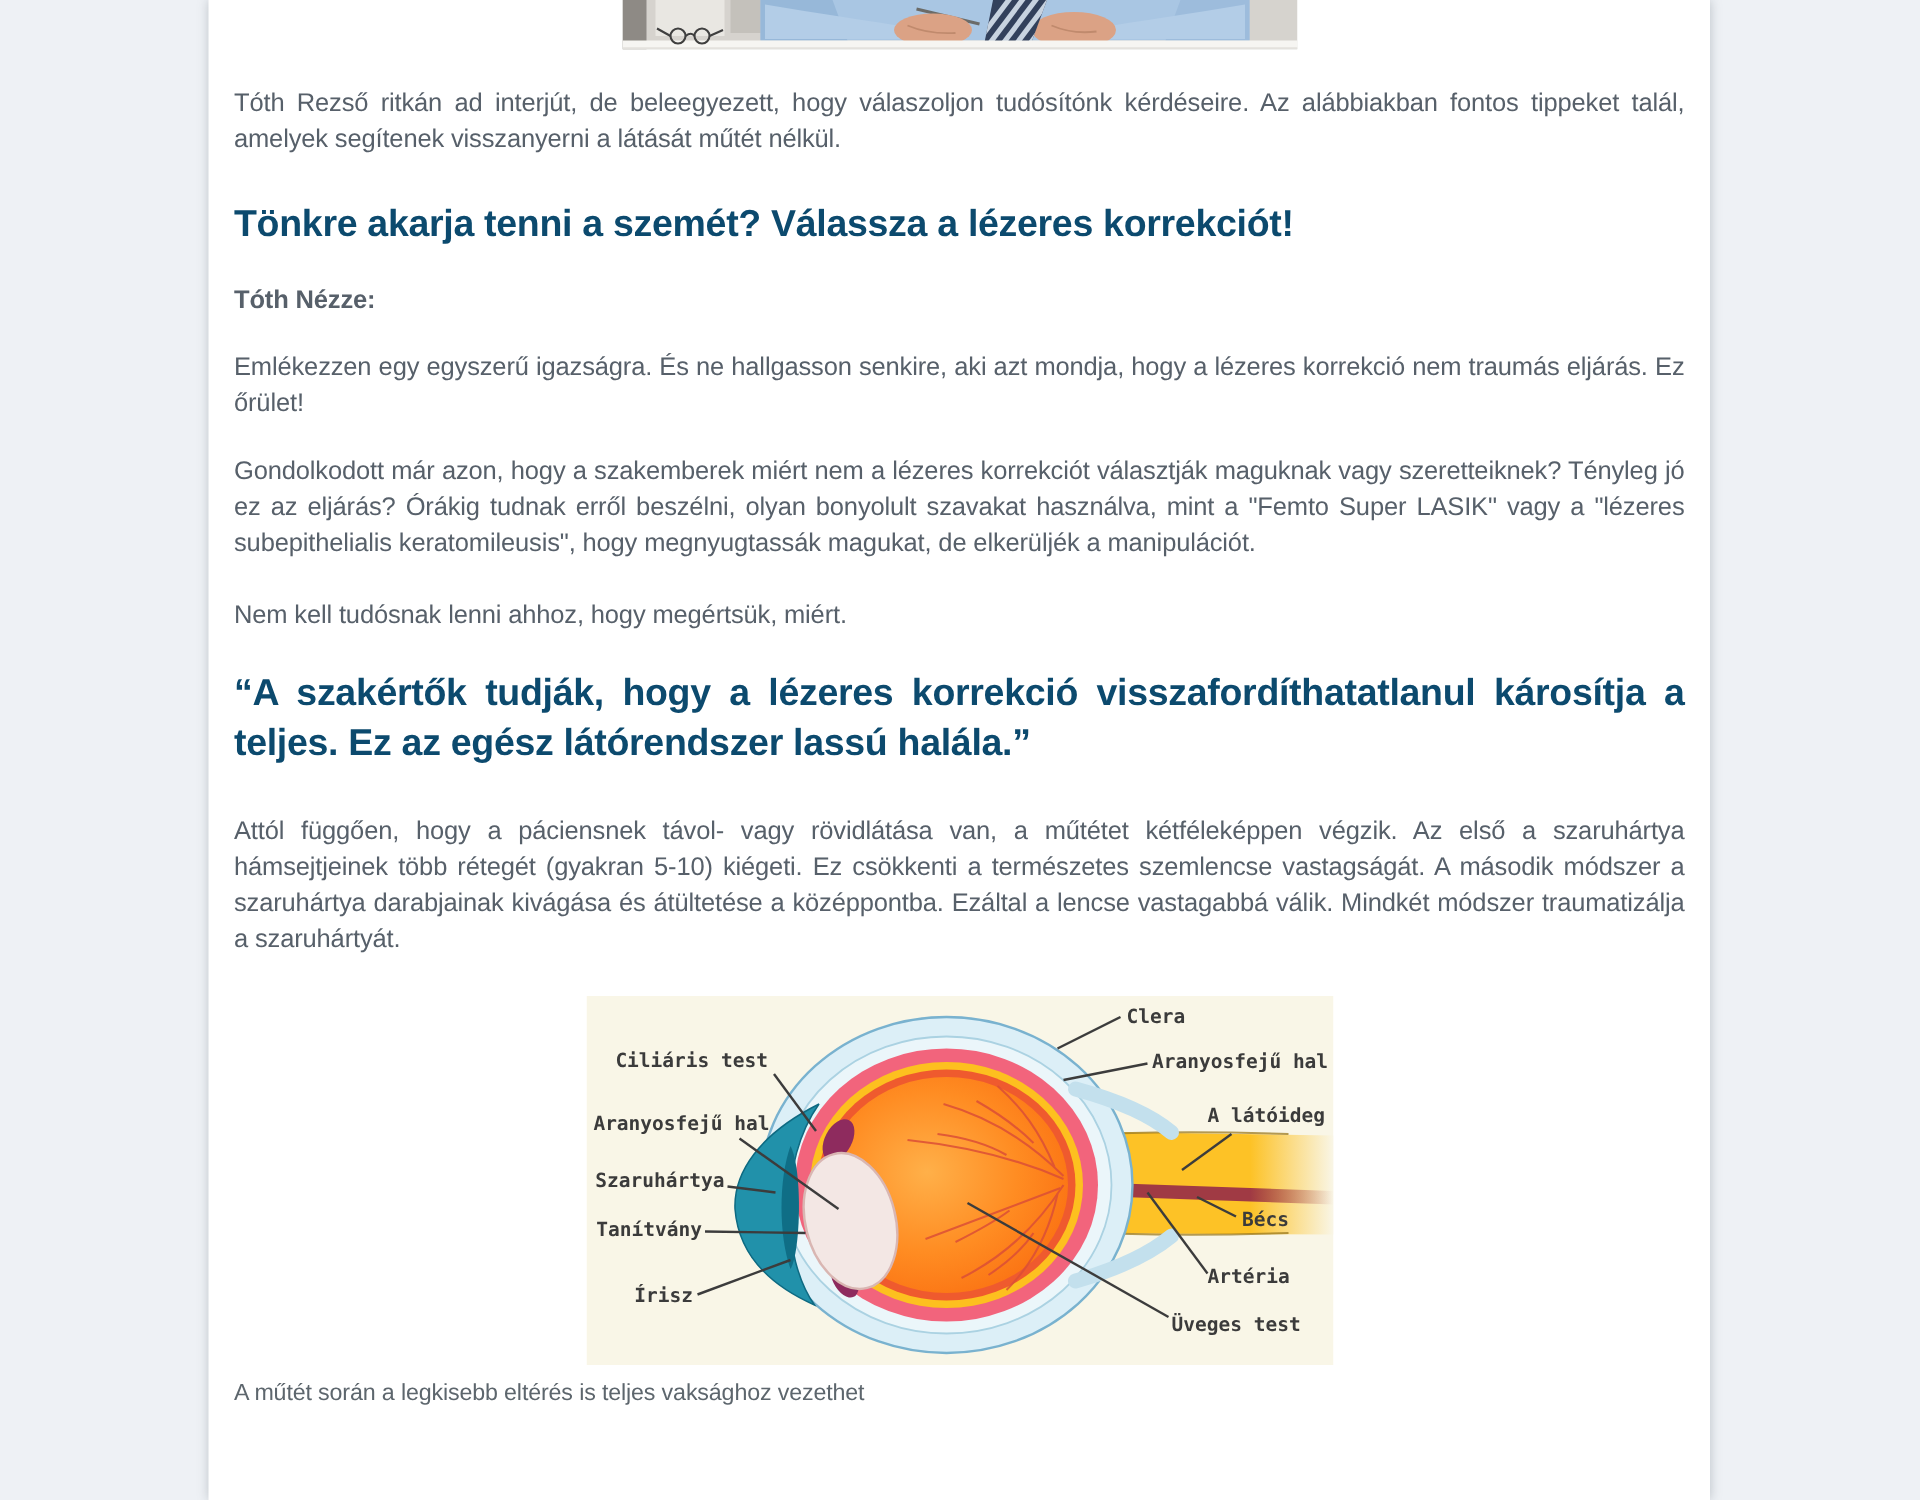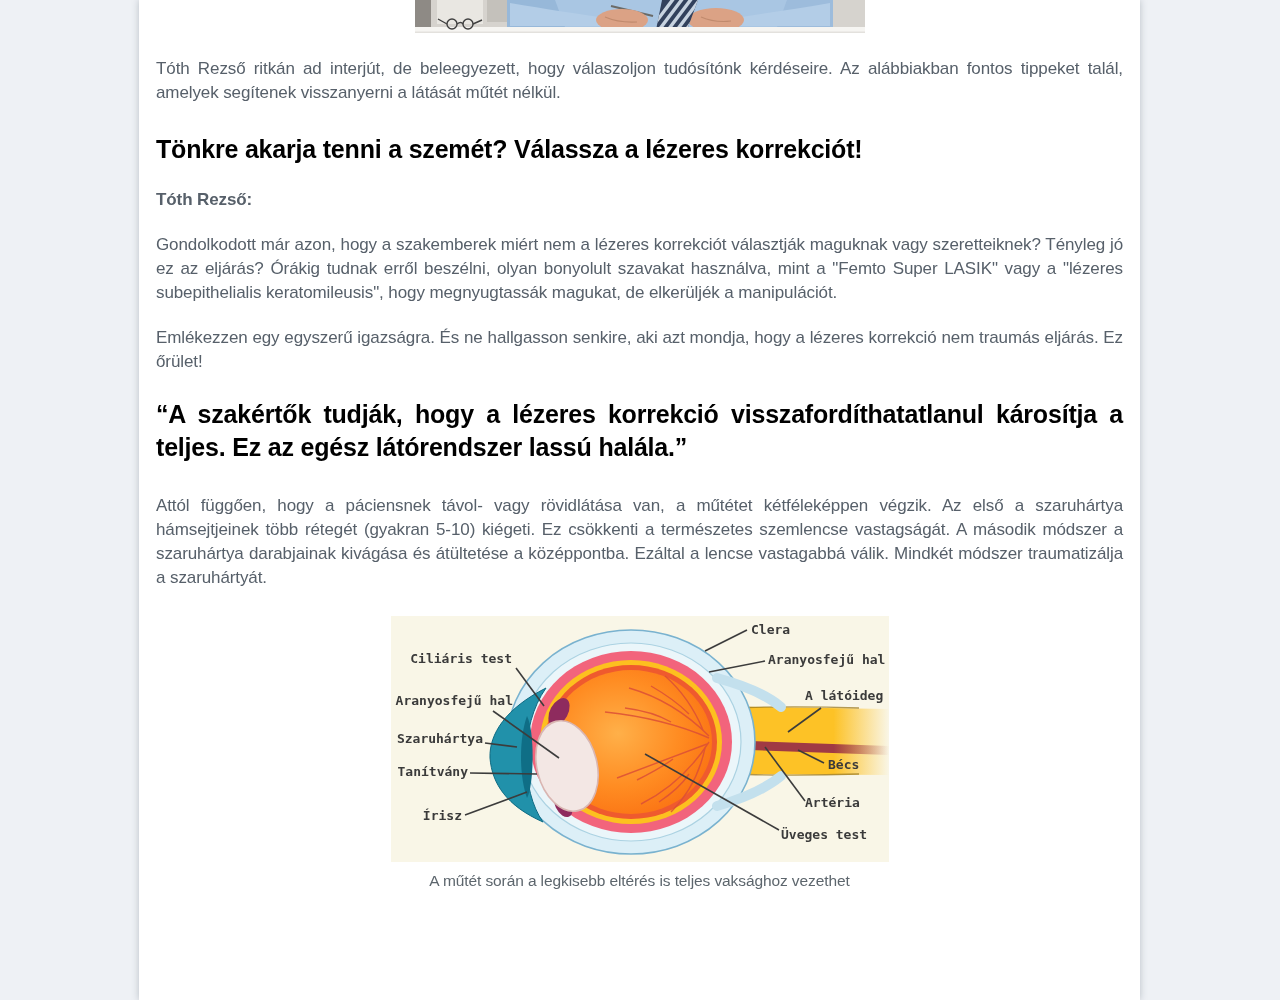--- a/index.html
+++ b/index.html
@@ -19,42 +19,42 @@
   }
   .photo { display: block; margin: 0 auto; width: 450px; height: 33px; }
   p.body-text {
     color: #57606a;
     font-size: 17px;
     line-height: 24px;
     text-align: justify;
     letter-spacing: -0.1px;
   }
   h2.article-heading {
-    color: #000000;
+    color: #0c4a6e;
     font-size: 25px;
     line-height: 33px;
     font-weight: 700;
     letter-spacing: -0.2px;
     text-align: justify;
   }
   .intro   { margin-top: 24px; }
   .h1      { margin-top: 28px; }
   .speaker { margin-top: 22px; font-size: 17.5px; line-height: 22px;
              font-weight: 700; color: #2e3741; text-align: left; }
   .p1 { margin-top: 21px; }
   .p2 { margin-top: 21px; }
   .p3 { margin-top: 24px; }
   .h2 { margin-top: 24px; }
   .p4 { margin-top: 21px; }
   .p5 { margin-top: 30px; }
   .figure { margin: 26px auto 0 auto; width: 498px; height: 246px; display: block; }
   .figure svg { display: block; width: 498px; height: 246px; }
   .caption {
     margin-top: 9px;
-    text-align: center;
+    text-align: left;
     color: #5d666d;
     font-size: 15.5px;
     line-height: 20px;
     letter-spacing: -0.1px;
   }
   .diagram-label {
     font-family: "DejaVu Sans Mono", "Liberation Mono", monospace;
     font-weight: 700;
     font-size: 13px;
     fill: #3b3b3b;
@@ -102,24 +102,25 @@
         <circle cx="37" cy="24" r="5"></circle>
         <circle cx="53" cy="24" r="5"></circle>
         <path d="M42,24 q4,-3 6,0 M32,24 l-9,-5 M58,24 l9,-4"></path>
       </g>
     </svg>
 
     <p class="body-text intro">Tóth Rezső ritkán ad interjút, de beleegyezett, hogy válaszoljon tudósítónk kérdéseire. Az alábbiakban fontos tippeket talál, amelyek segítenek visszanyerni a látását műtét nélkül.</p>
 
     <h2 class="article-heading h1">Tönkre akarja tenni a szemét? Válassza a lézeres korrekciót!</h2>
 
-    <p class="body-text speaker">Tóth Rezső:</p>
-
+    <p class="body-text speaker">Tóth Nézze:</p>
+
+    <p class="body-text p1">Emlékezzen egy egyszerű igazságra. És ne hallgasson senkire, aki azt mondja, hogy a lézeres korrekció nem traumás eljárás. Ez őrület!</p>
     <p class="body-text p2">Gondolkodott már azon, hogy a szakemberek miért nem a lézeres korrekciót választják maguknak vagy szeretteiknek? Tényleg jó ez az eljárás? Órákig tudnak erről beszélni, olyan bonyolult szavakat használva, mint a "Femto Super LASIK" vagy a "lézeres subepithelialis keratomileusis", hogy megnyugtassák magukat, de elkerüljék a manipulációt.</p>
-    <p class="body-text p1">Emlékezzen egy egyszerű igazságra. És ne hallgasson senkire, aki azt mondja, hogy a lézeres korrekció nem traumás eljárás. Ez őrület!</p>
+    <p class="body-text p3">Nem kell tudósnak lenni ahhoz, hogy megértsük, miért.</p>
 
     <h2 class="article-heading h2">“A szakértők tudják, hogy a lézeres korrekció visszafordíthatatlanul károsítja a teljes. Ez az egész látórendszer lassú halála.”</h2>
 
     <p class="body-text p5">Attól függően, hogy a páciensnek távol- vagy rövidlátása van, a műtétet kétféleképpen végzik. Az első a szaruhártya hámsejtjeinek több rétegét (gyakran 5-10) kiégeti. Ez csökkenti a természetes szemlencse vastagságát. A második módszer a szaruhártya darabjainak kivágása és átültetése a középpontba. Ezáltal a lencse vastagabbá válik. Mindkét módszer traumatizálja a szaruhártyát.</p>
 
     <figure class="figure">
       <svg viewBox="0 0 498 246" aria-hidden="true">
         <defs>
           <radialGradient id="orangeGrad" cx="42%" cy="44%" r="68%">
             <stop offset="0%" stop-color="#ffb049"></stop>

